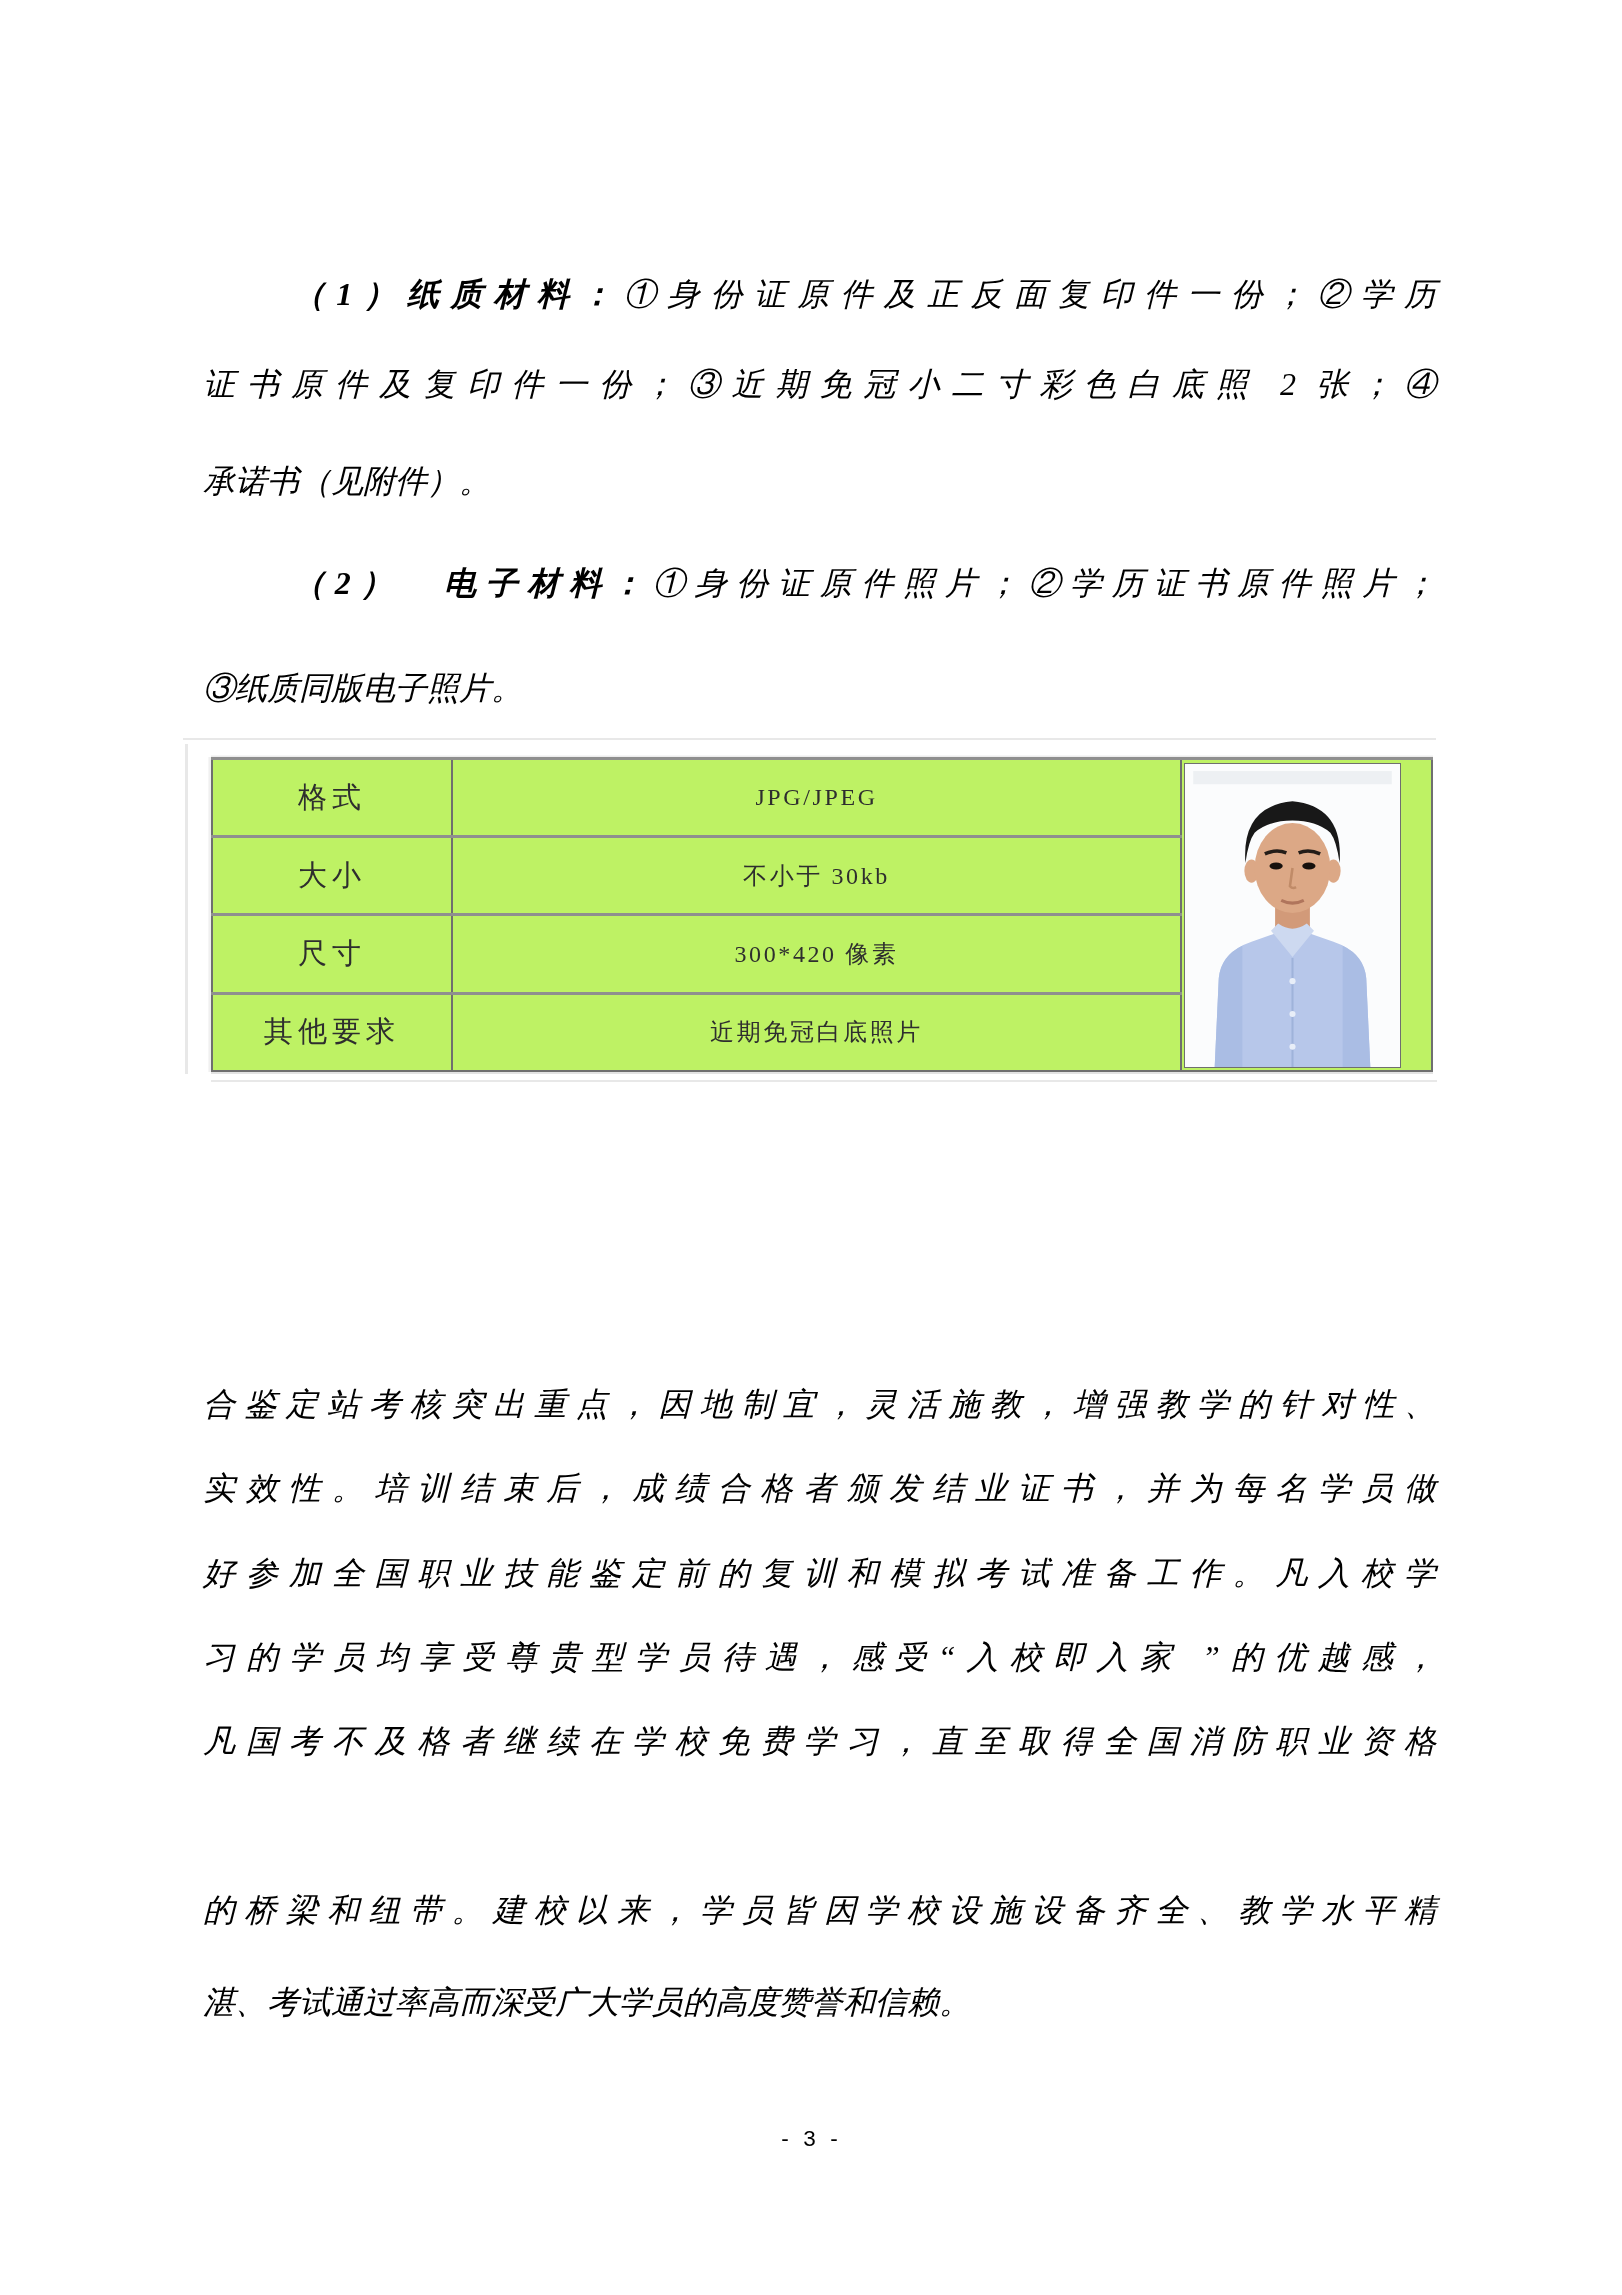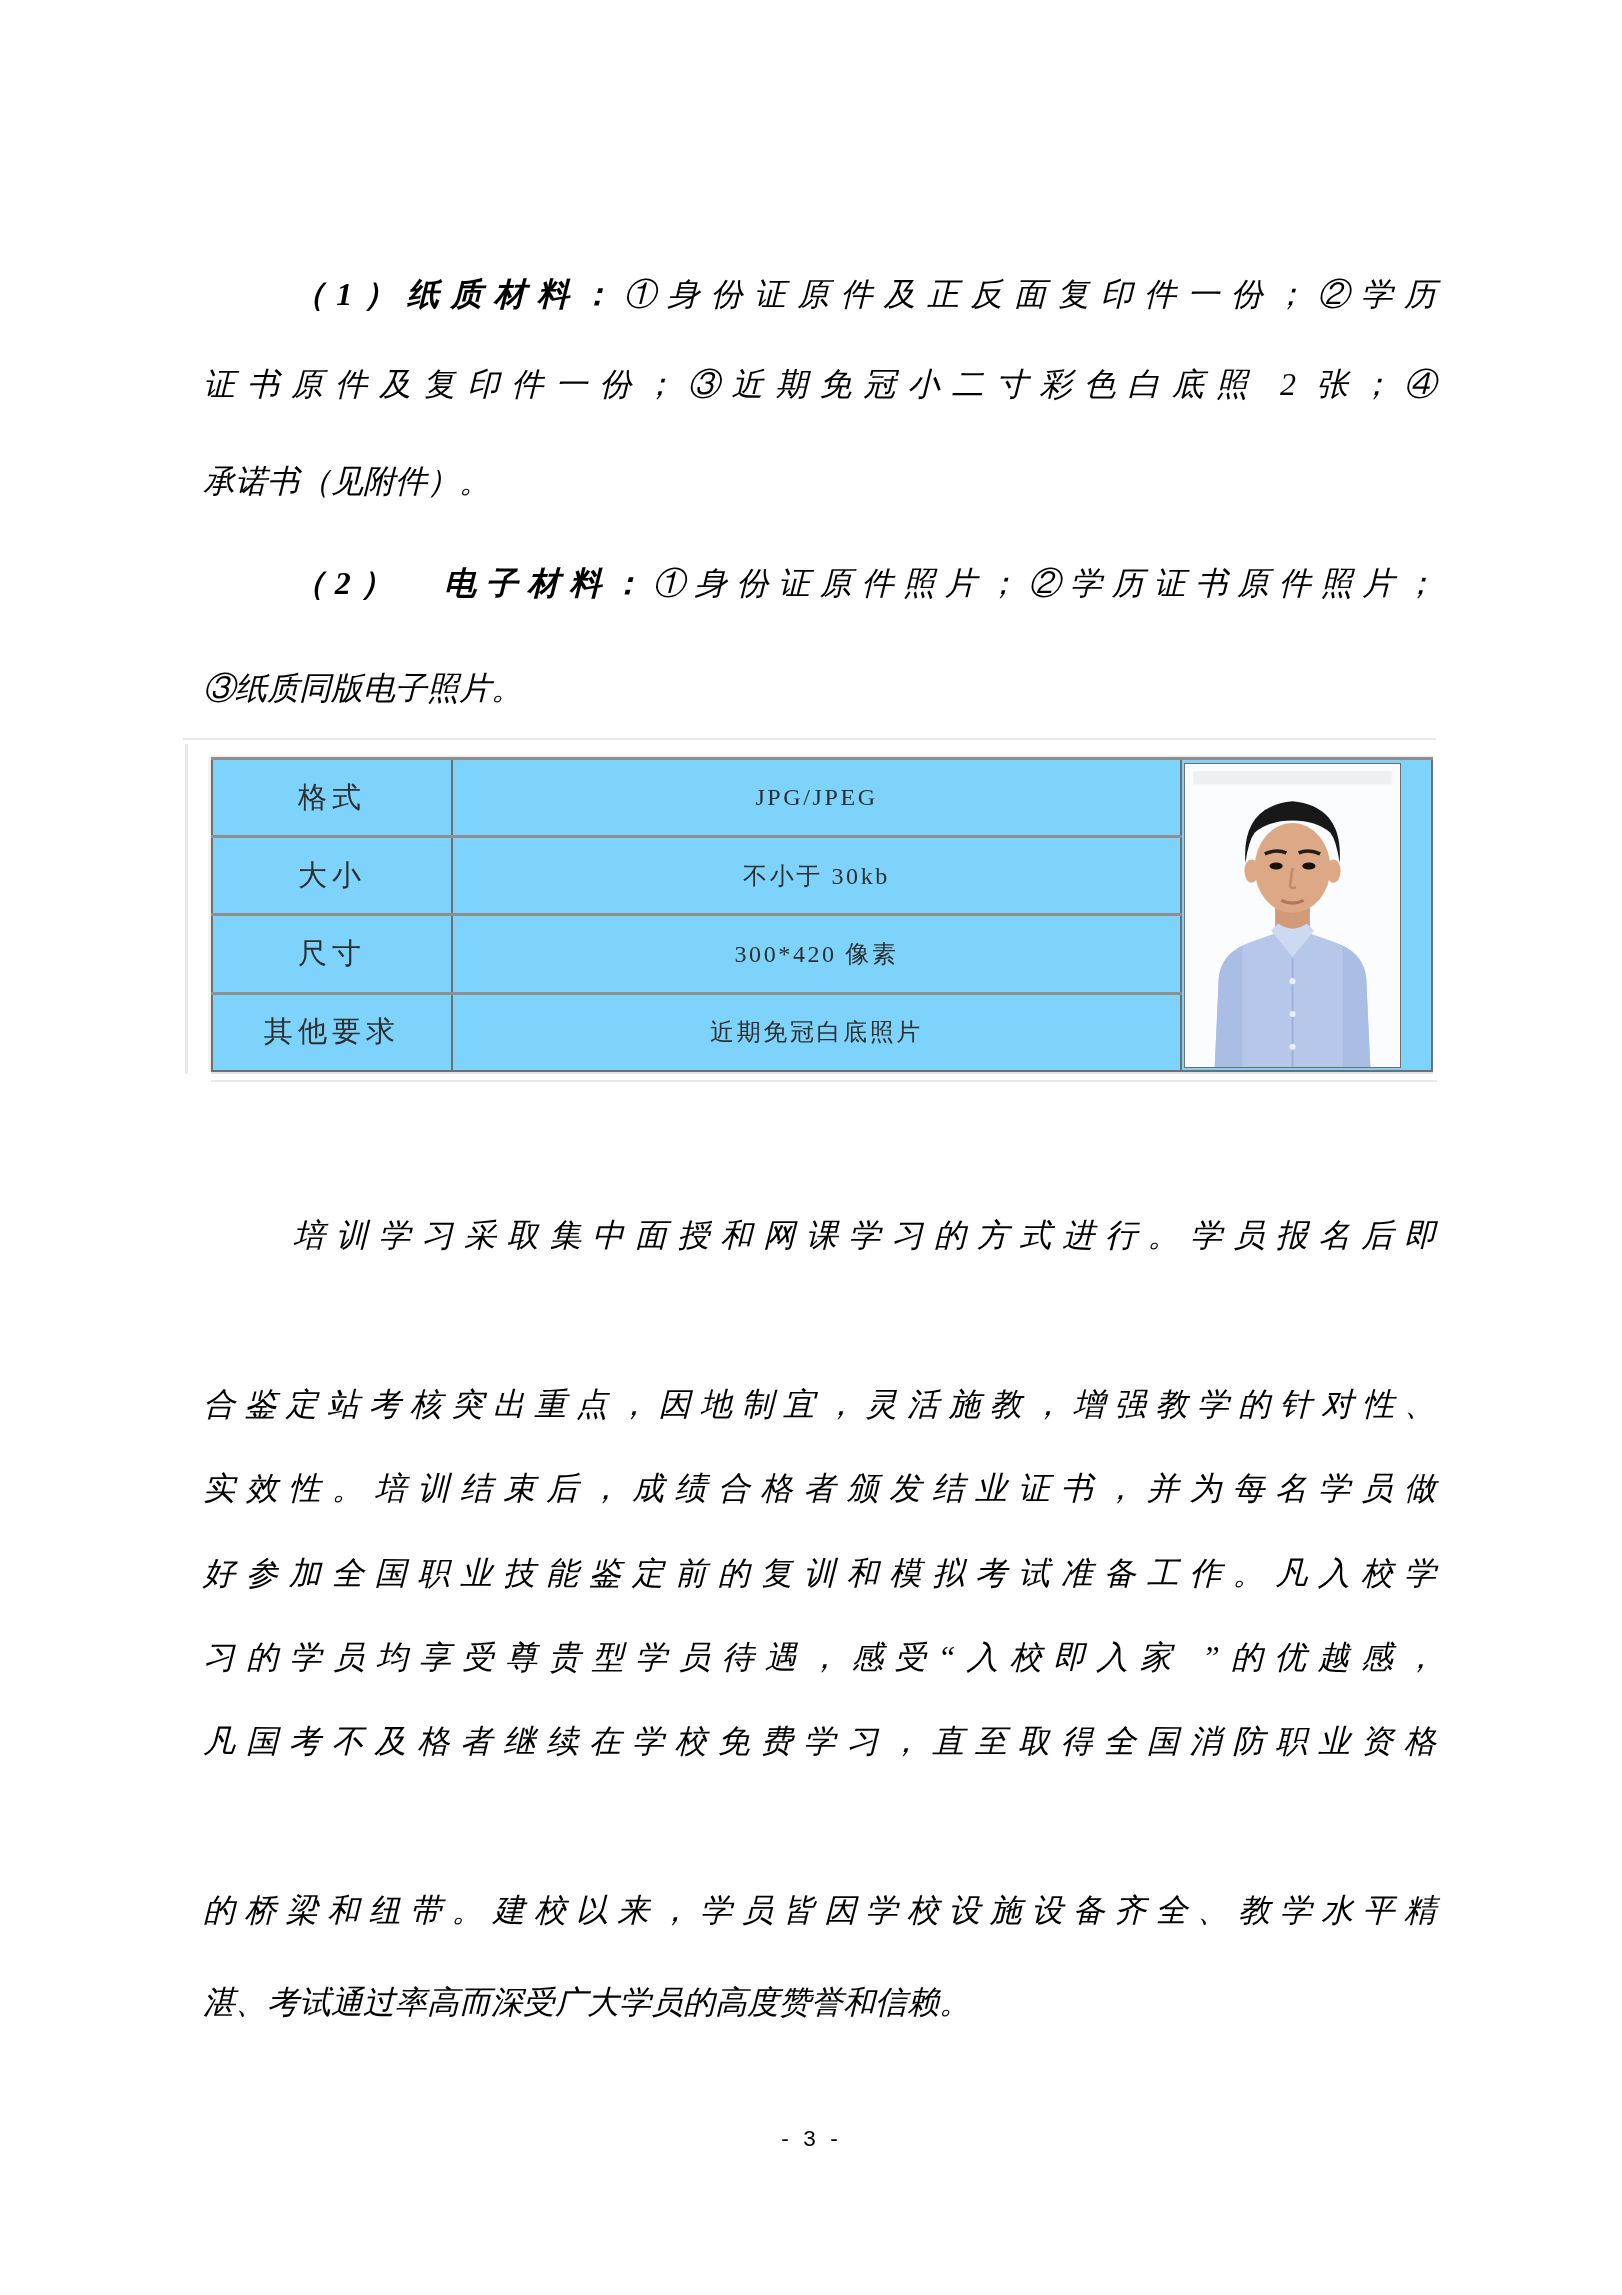--- a/index.html
+++ b/index.html
@@ -49,21 +49,21 @@
   }
   .artifact {
     position: absolute;
     background: #e8e8e8;
   }
   table.req {
     width: 1221px;
     height: 314px;
     border-collapse: collapse;
     table-layout: fixed;
-    background: #7dd3fc;
+    background: #bef264;
     border: 2.6px solid #7a7a7a;
     box-shadow: 0 -1.5px 0 #ededed, 0 2px 0 #e3e3e3, -2.6px 0 0 #f0f0f0;
   }
   table.req td {
     border: 2px solid #6f6f6f;
     border-top: 3.6px solid #8f8f8f;
     padding: 0;
     vertical-align: middle;
   }
   table.req tr { height: 78px; }
@@ -183,21 +183,20 @@
       </tr>
       <tr>
         <td class="cell-label">其他要求</td>
         <td class="cell-value">近期免冠白底照片</td>
       </tr>
     </tbody>
       </table>
   </div>
 
 
-  <div class="line jl indent" style="top:1214px">培训学习采取集中面授和网课学习的方式进行。学员报名后即</div>
   <div class="line jl" style="top:1383px">合鉴定站考核突出重点，因地制宜，灵活施教，增强教学的针对性、</div>
   <div class="line jl" style="top:1467px">实效性。培训结束后，成绩合格者颁发结业证书，并为每名学员做</div>
   <div class="line jl" style="top:1552px">好参加全国职业技能鉴定前的复训和模拟考试准备工作。凡入校学</div>
   <div class="line jl" style="top:1636px">习的学员均享受尊贵型学员待遇，感受“入校即入家 ”的优越感，</div>
   <div class="line jl" style="top:1720px">凡国考不及格者继续在学校免费学习，直至取得全国消防职业资格</div>
   <div class="line jl" style="top:1889px">的桥梁和纽带。建校以来，学员皆因学校设施设备齐全、教学水平精</div>
   <div class="line fl" style="top:1973px">湛、考试通过率高而深受广大学员的高度赞誉和信赖。</div>
 
   <div class="footer">- 3 -</div>
 

